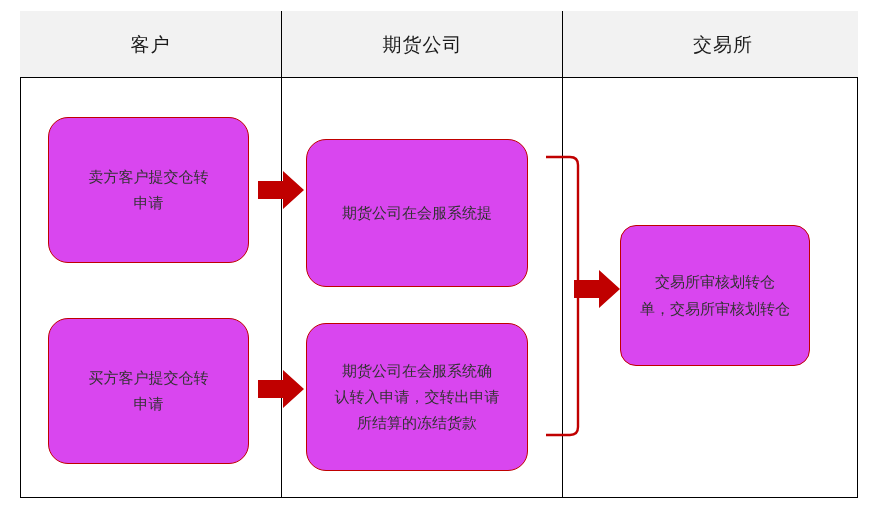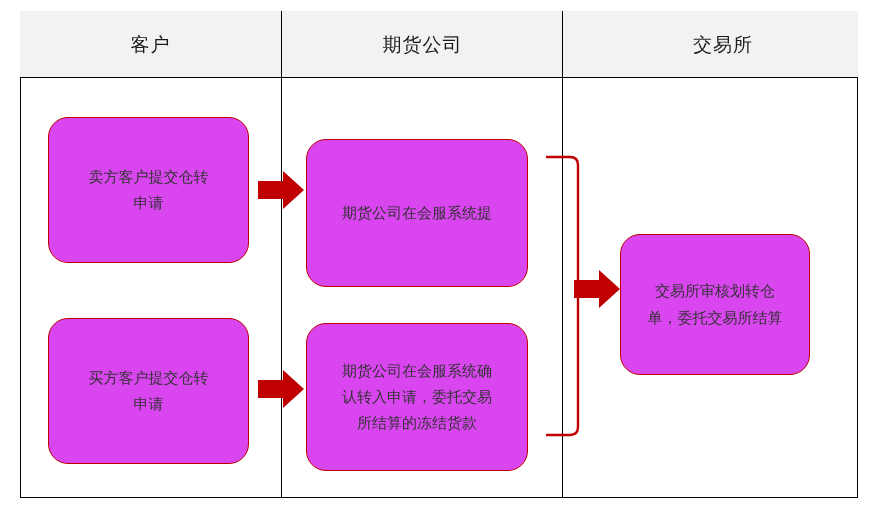--- a/index.html
+++ b/index.html
@@ -81,21 +81,21 @@
     font-size: 15px;
     line-height: 1.75;
     padding: 4px 16px;
   }
   .pbox span { display: block; }
 
   #box-seller-request   { left: 48px;  top: 117px; width: 201px; height: 146px; }
   #box-futures-transfer-out { left: 306px; top: 115px; width: 222px; height: 148px; margin-top: 24px; }
   #box-buyer-request    { left: 48px;  top: 318px; width: 201px; height: 146px; }
   #box-futures-transfer-in  { left: 306px; top: 315px; width: 222px; height: 148px; margin-top: 8px; }
-  #box-exchange-review  { left: 620px; top: 234px; width: 190px; height: 141px; }
+  #box-exchange-review  { left: 620px; top: 225px; width: 190px; height: 141px; border-radius: 16px; }
 
   
   .block-arrow {
     position: absolute;
     width: 46px;
     height: 38px;
   }
   .block-arrow svg { display: block; width: 100%; height: 100%; }
   #arrow-seller-to-futures { left: 258px; top: 171px; }
   #arrow-buyer-to-futures  { left: 258px; top: 370px; }
@@ -147,29 +147,29 @@
   <div class="pbox" id="box-buyer-request">
     <div>
       <span>买方客户提交仓转</span>
       <span>申请</span>
     </div>
   </div>
 
   <div class="pbox" id="box-futures-transfer-in">
     <div>
       <span>期货公司在会服系统确</span>
-      <span>认转入申请，委托交易</span>
+      <span>认转入申请，交转出申请</span>
       <span>所结算的冻结货款</span>
     </div>
   </div>
 
   <div class="pbox" id="box-exchange-review">
     <div>
       <span>交易所审核划转仓</span>
-      <span>单，委托交易所结算</span>
+      <span>单，交易所审核划转仓</span>
     </div>
   </div>
 
   <div class="block-arrow" id="arrow-seller-to-futures">
     <svg viewBox="0 0 46 38" preserveAspectRatio="none" aria-hidden="true">
       <polygon points="0,10 25,10 25,0 46,19 25,38 25,28 0,28" fill="#c00000"></polygon>
     </svg>
   </div>
 
   <div class="block-arrow" id="arrow-buyer-to-futures">

